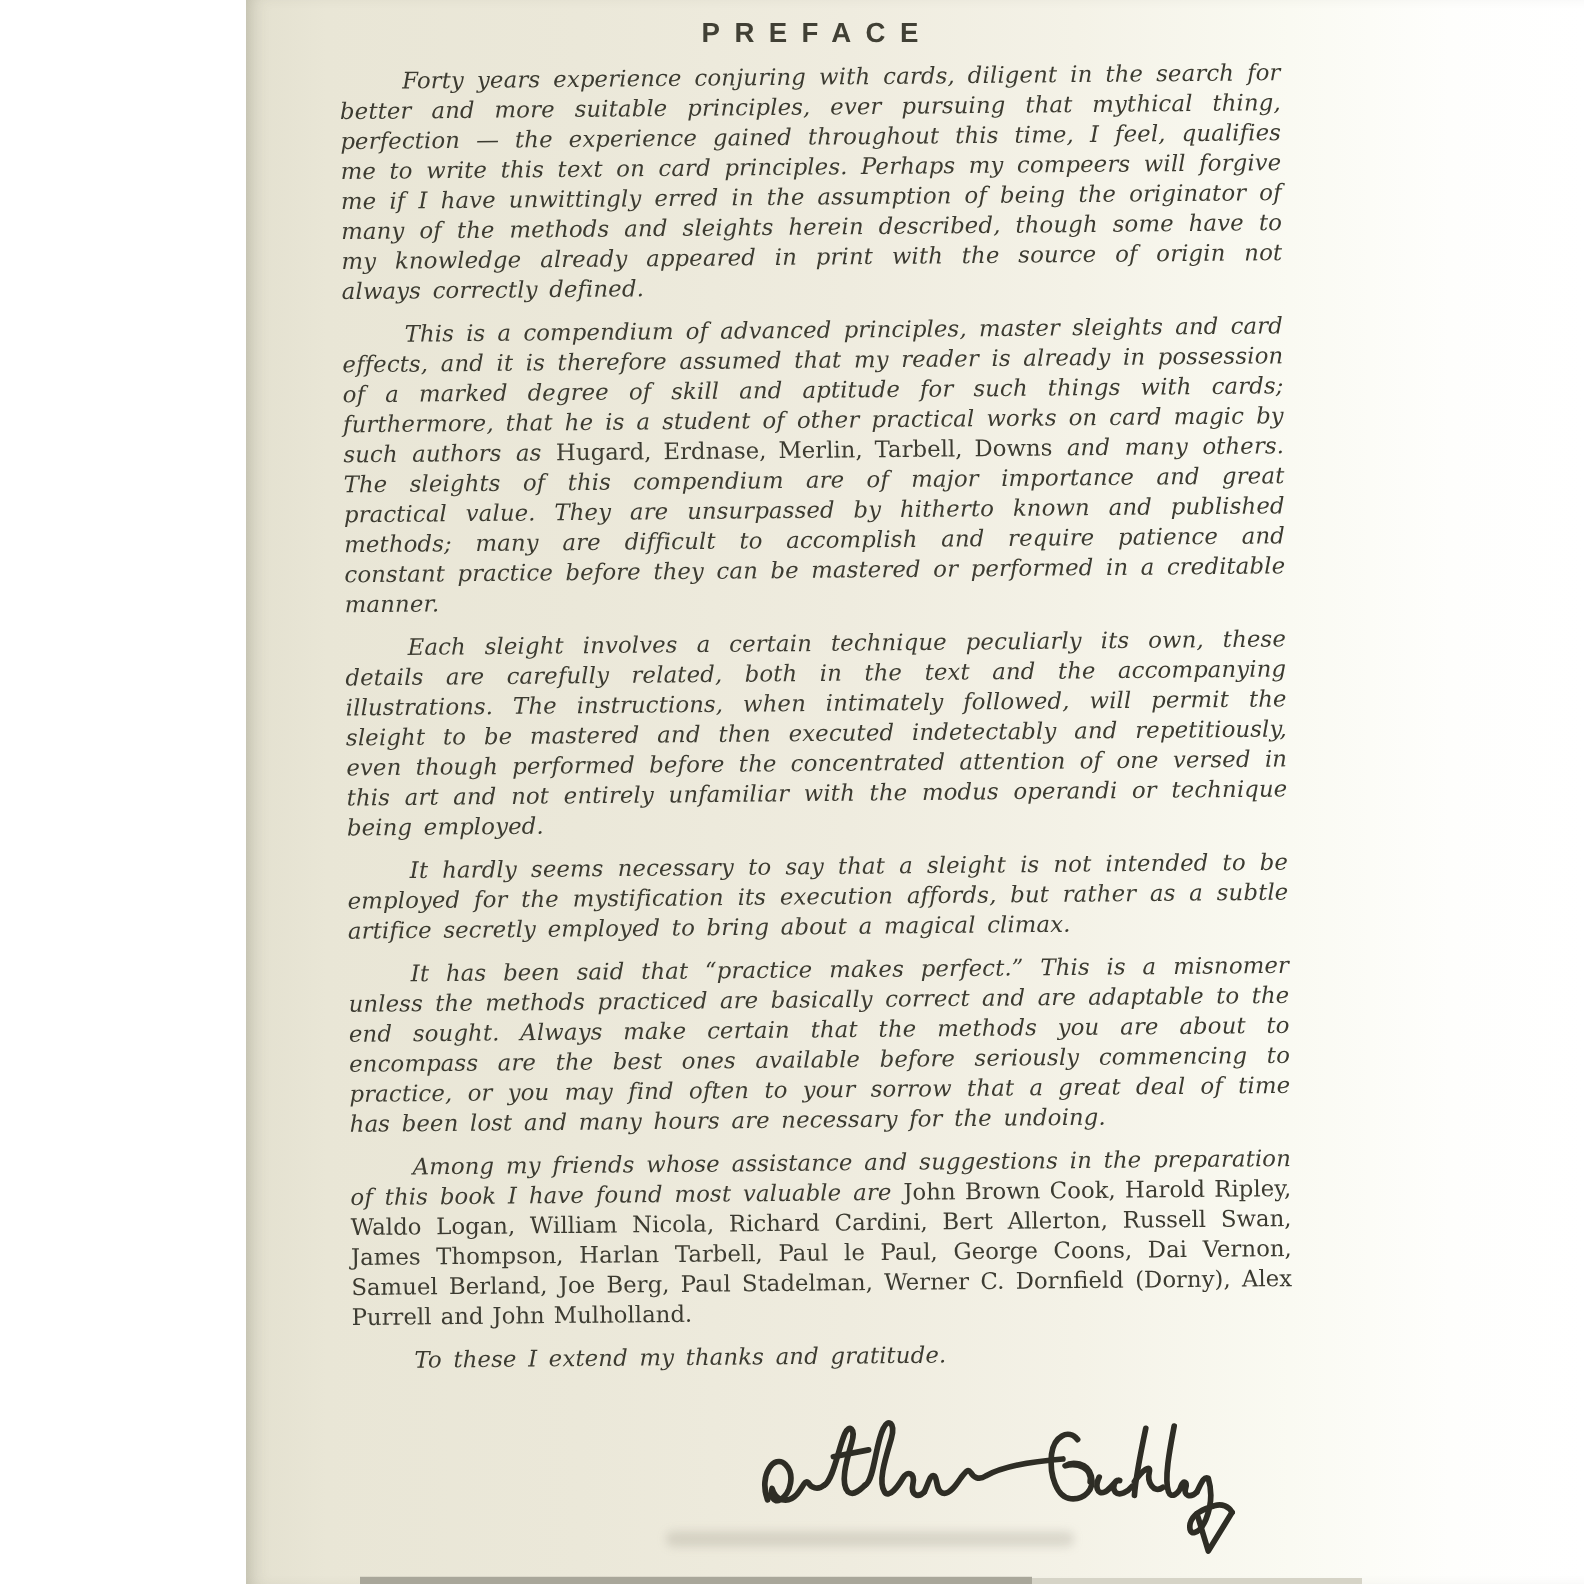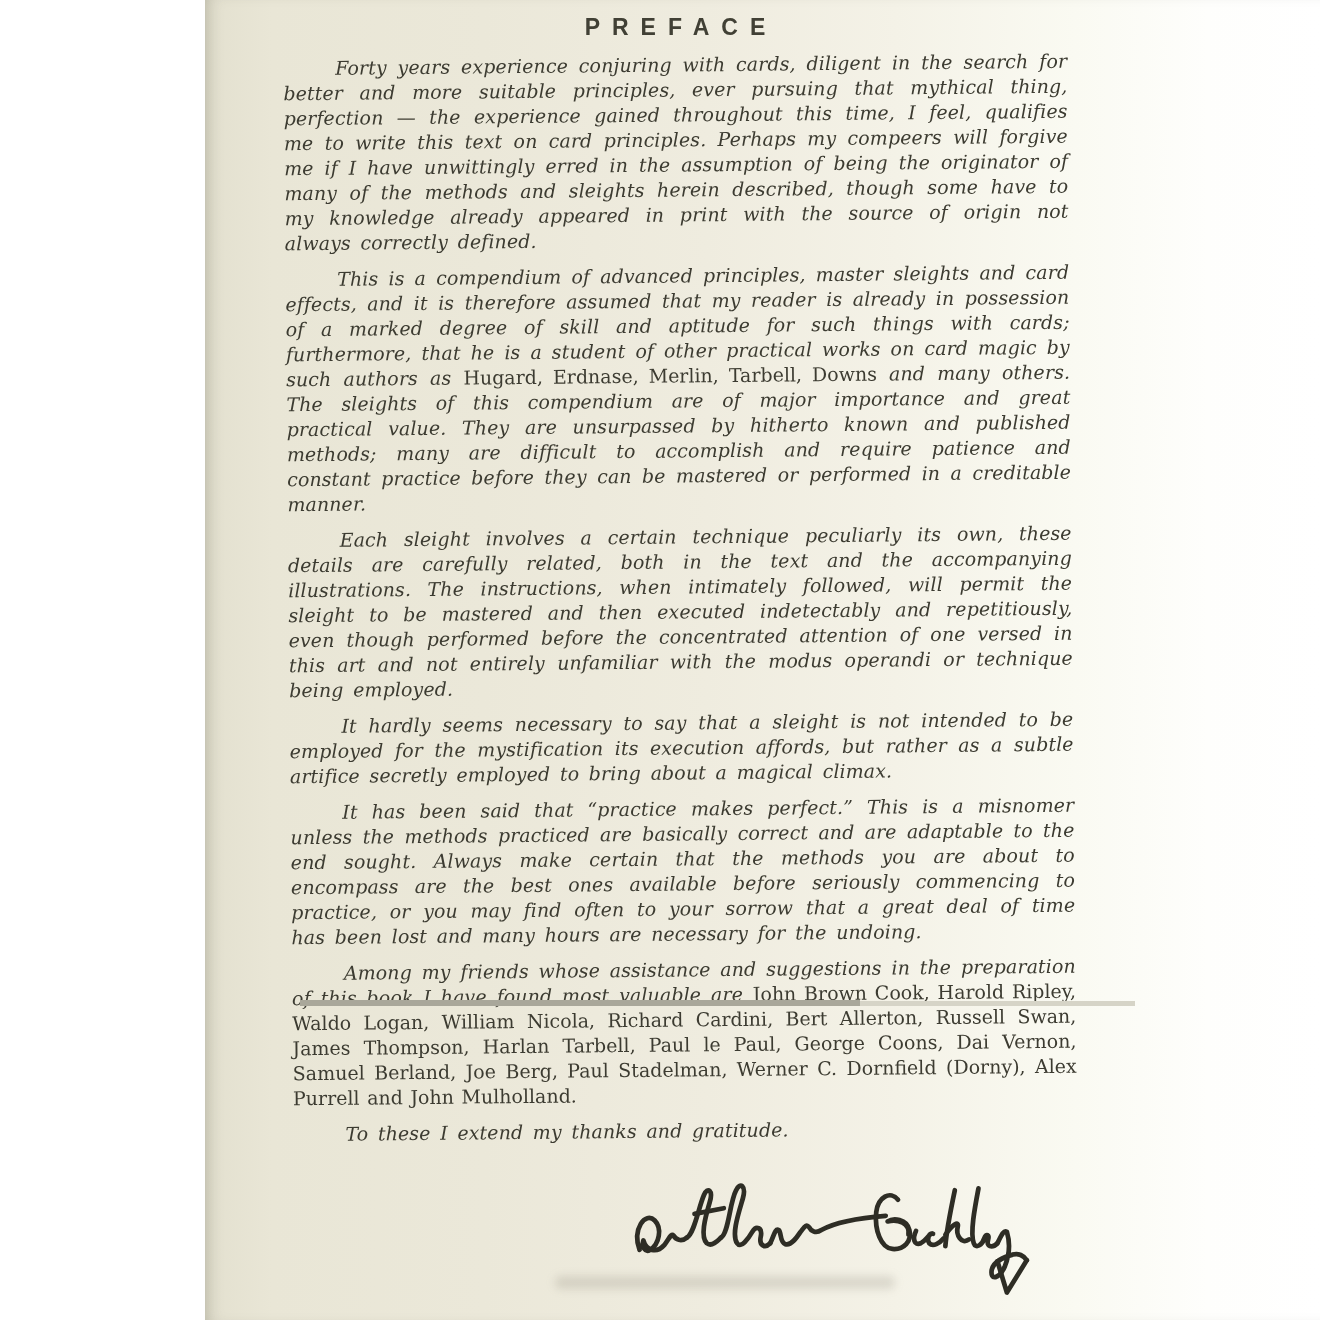--- a/index.html
+++ b/index.html
@@ -4,21 +4,21 @@
 <style>
   html, body {
     margin: 0; padding: 0;
     width: 1320px; height: 1320px;
     background: #ffffff;
     overflow: hidden;
     font-family: "DejaVu Serif", serif;
   }
   .scan {
     position: absolute; inset: 0;
-    width: 1320px; height: 1006px;
+    width: 1320px; height: 1320px;
   }
   .book-page {
     position: absolute;
     left: 205px; top: 0;
     width: 1115px; height: 1320px;
     background: linear-gradient(90deg,
       #e3e0cf 0%, #e9e6d6 6%, #ebe8d9 25%,
       #efecdf 45%, #f4f2e7 62%, #fafaf2 78%,
       #fefefc 90%, #ffffff 100%);
     box-shadow: inset 12px 0 16px -10px rgba(70, 70, 50, 0.28);

